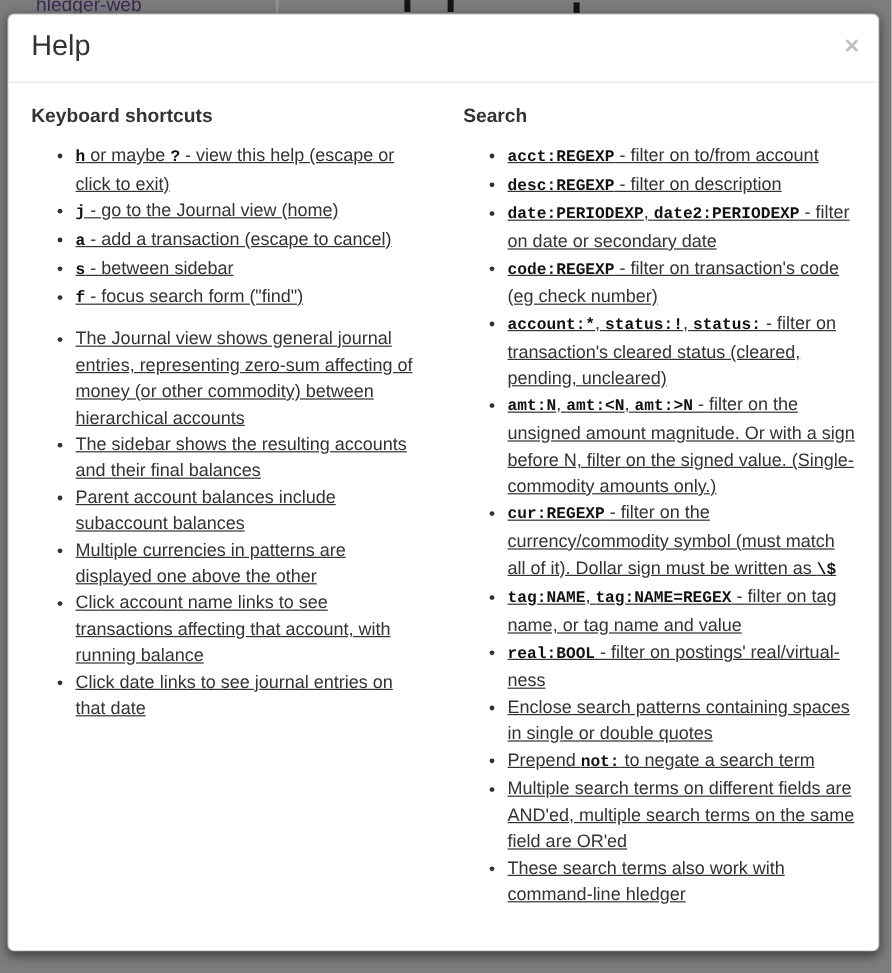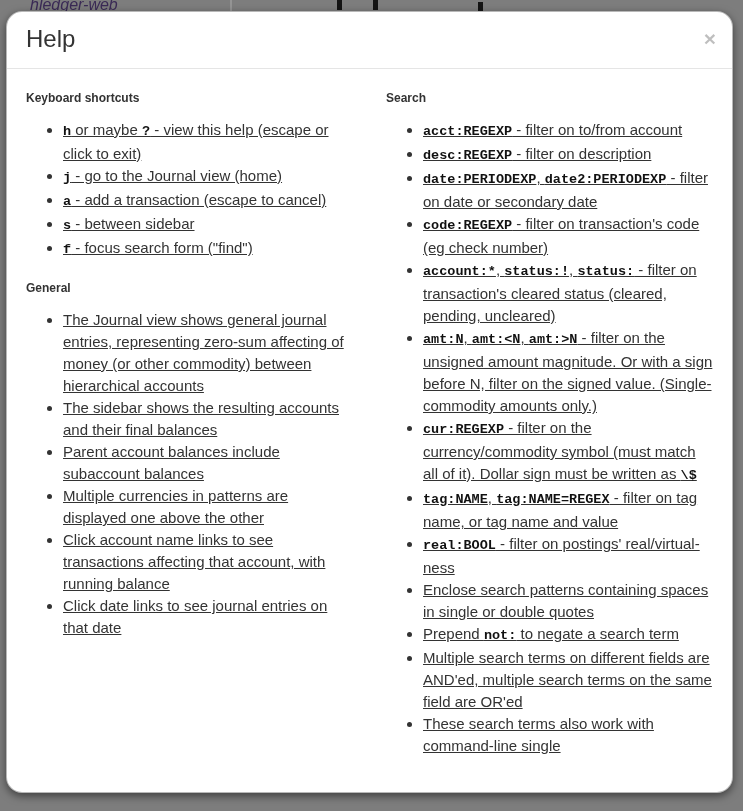--- a/index.html
+++ b/index.html
@@ -6,59 +6,58 @@
   body{
     width:743px;height:811px;position:relative;overflow:hidden;
     background:#7d7d7d;
     font-family:"Liberation Sans",sans-serif;
     -webkit-font-smoothing:antialiased;
   }
   
   .page-behind{
     position:absolute;left:0;top:0;width:631px;height:11px;overflow:hidden;
     z-index:1;
-    font-style:italic;
   }
   .nav-brand{
     position:absolute;left:30px;top:-4px;
     font-size:16px;color:#3a2a55;text-decoration:none;font-weight:normal;
   }
   .sidebar-divider{
     position:absolute;left:230px;top:0;width:2px;height:11px;background:#949494;
   }
   .frag{position:absolute;top:0;background:#141414;}
   .frag.f1{left:337px;width:5px;height:10px;}
   .frag.f2{left:373px;width:5px;height:10px;}
   .frag.f3{left:478px;top:2px;width:5px;height:9px;}
   .backdrop{position:absolute;inset:0;z-index:0;}
   
   .modal{
     position:absolute;left:6px;top:11px;width:727px;height:782px;
     box-sizing:border-box;background:#fff;border:1px solid rgba(0,0,0,.28);
-    border-radius:16px;box-shadow:0 3px 9px rgba(0,0,0,.5);
+    border-radius:6px;box-shadow:0 3px 9px rgba(0,0,0,.5);
     z-index:2;overflow:hidden;
   }
   .modal-header{
     position:relative;padding:12px 16px 14px 19px;border-bottom:1px solid #e5e5e5;
   }
   .modal-title{
     margin:0;font-size:24px;line-height:30px;font-weight:normal;color:#333;
   }
   .close-btn{
     position:absolute;right:16px;top:16px;
     background:none;border:0;padding:0;cursor:pointer;
     font-size:21px;font-weight:bold;line-height:1;color:#000;opacity:.25;
     font-family:"Liberation Sans",sans-serif;
   }
   .modal-body{
     padding:8px 18px 20px 19px;
     display:grid;grid-template-columns:1fr 1fr;column-gap:32px;
   }
   .section-heading{
-    font-size:12px;font-weight:bold;color:#333;margin:10px 0 10px;line-height:22px;
+    font-size:16px;font-weight:bold;color:#333;margin:10px 0 10px;line-height:22px;
   }
   .section-heading.later{margin-top:16px;}
   ul.bullets{
     margin:0 0 11px;padding:0 0 0 37px;list-style:disc;
     font-size:15px;line-height:22px;color:#333;text-decoration:underline;
   }
   ul.bullets li{margin:0;padding:0;}
   .code{
     font-family:"Liberation Mono",monospace;font-weight:bold;
     font-size:13.5px;color:#111;white-space:nowrap;
@@ -85,21 +84,20 @@
   <div class="modal-body">
     <div class="col">
         <h4 class="section-heading">Keyboard shortcuts</h4>
         <ul class="bullets">
           <li><span class="code">h</span><span> or maybe </span><span class="code">?</span><span> - view this help (escape or click to exit)</span></li>
           <li><span class="code">j</span><span> - go to the Journal view (home)</span></li>
           <li><span class="code">a</span><span> - add a transaction (escape to cancel)</span></li>
           <li><span class="code">s</span><span> - between sidebar</span></li>
           <li><span class="code">f</span><span> - focus search form ("find")</span></li>
         </ul>
-        <h4 class="section-heading later">General</h4>
         <ul class="bullets">
           <li><span>The Journal view shows general journal entries, representing zero-sum affecting of money (or other commodity) between hierarchical accounts</span></li>
           <li><span>The sidebar shows the resulting accounts and their final balances</span></li>
           <li><span>Parent account balances include subaccount balances</span></li>
           <li><span>Multiple currencies in patterns are displayed one above the other</span></li>
           <li><span>Click account name links to see transactions affecting that account, with running balance</span></li>
           <li><span>Click date links to see journal entries on that date</span></li>
         </ul>
       </div>
     <div class="col">
@@ -110,17 +108,17 @@
           <li><span class="code">date:PERIODEXP</span><span>, </span><span class="code">date2:PERIODEXP</span><span> - filter on date or secondary date</span></li>
           <li><span class="code">code:REGEXP</span><span> - filter on transaction's code (eg check number)</span></li>
           <li><span class="code">account:*</span><span>, </span><span class="code">status:!</span><span>, </span><span class="code">status:</span><span> - filter on transaction's cleared status (cleared, pending, uncleared)</span></li>
           <li><span class="code">amt:N</span><span>, </span><span class="code">amt:&lt;N</span><span>, </span><span class="code">amt:&gt;N</span><span> - filter on the unsigned amount magnitude. Or with a sign before N, filter on the signed value. (Single-commodity amounts only.)</span></li>
           <li><span class="code">cur:REGEXP</span><span> - filter on the currency/commodity symbol (must match all of it). Dollar sign must be written as </span><span class="code">\$</span></li>
           <li><span class="code">tag:NAME</span><span>, </span><span class="code">tag:NAME=REGEX</span><span> - filter on tag name, or tag name and value</span></li>
           <li><span class="code">real:BOOL</span><span> - filter on postings' real/virtual-ness</span></li>
           <li><span>Enclose search patterns containing spaces in single or double quotes</span></li>
           <li><span>Prepend </span><span class="code">not:</span><span> to negate a search term</span></li>
           <li><span>Multiple search terms on different fields are AND'ed, multiple search terms on the same field are OR'ed</span></li>
-          <li><span>These search terms also work with command-line single</span></li>
+          <li><span>These search terms also work with command-line hledger</span></li>
         </ul>
       </div>
   </div>
 </div>
 
 </body></html>

